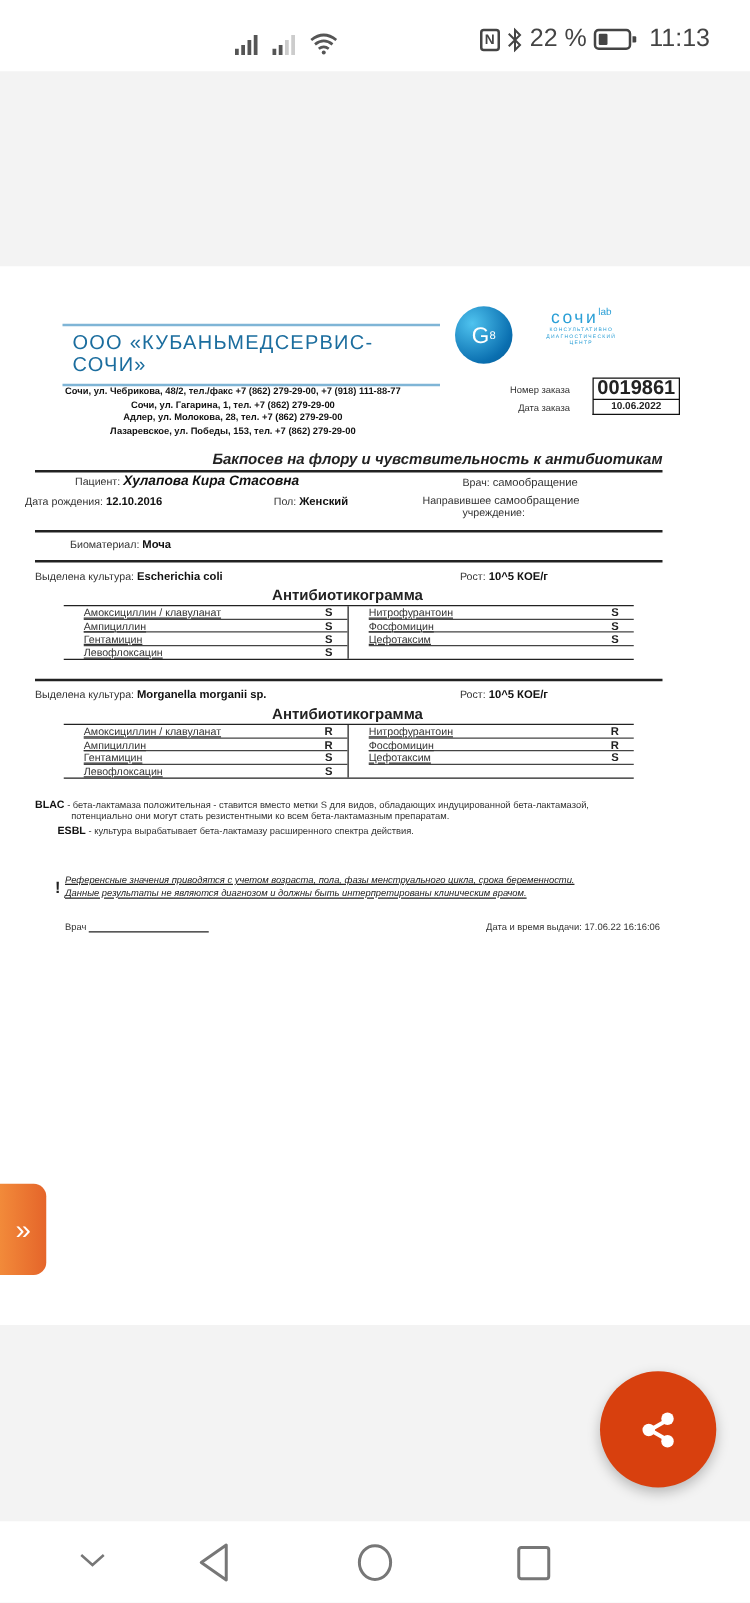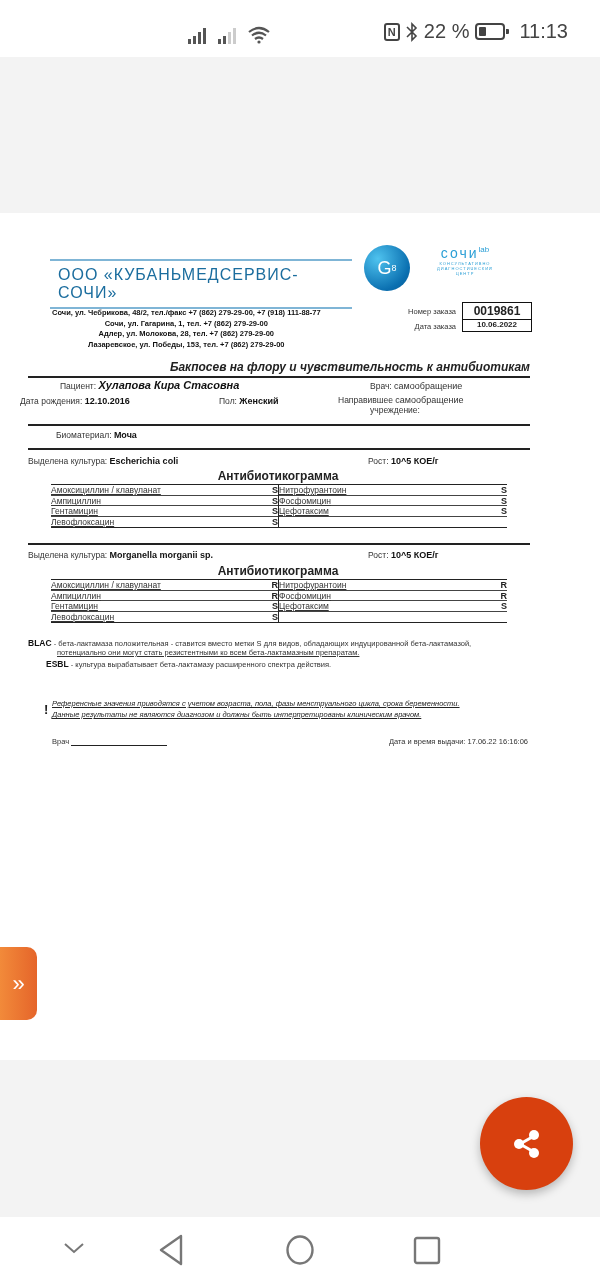--- a/index.html
+++ b/index.html
@@ -26,36 +26,36 @@
   .g8 { position: absolute; left: 364px; top: 32px; width: 46px; height: 46px; border-radius: 50%; background: radial-gradient(circle at 30% 30%, #4fc3ef, #0a6fb0 70%, #075a92); color: #fff; font-size: 18px; display: flex; align-items: center; justify-content: center; }
   .g8 sup { font-size: 9px; }
   .sochi { position: absolute; left: 420px; top: 32px; width: 90px; text-align: center; }
   .sochi .t { font-size: 14px; color: #2a9fd6; letter-spacing: 2px; }
   .sochi .t sup { font-size: 8px; letter-spacing: 0; }
   .sochi .s { font-size: 4px; color: #2a9fd6; letter-spacing: 1px; line-height: 5px; text-transform: uppercase; }
 
   .addresses { position: absolute; left: 52px; top: 95px; font-size: 7.5px; font-weight: bold; line-height: 10.5px; color: #111; text-align: center; }
   .order { position: absolute; left: 400px; top: 89px; font-size: 7.5px; }
   .order .row { display: flex; align-items: center; justify-content: flex-end; }
-  .order .lbl { color: #333; margin-right: 6px; width: 56px; text-align: right; }
+  .order .lbl { color: #333; margin-right: 18px; width: 56px; text-align: right; }
   .order .val { border: 1px solid #111; width: 70px; text-align: center; font-weight: bold; }
-  .order .val.big { font-size: 12px; height: 18px; line-height: 16px; border-width: 1.5px; }
+  .order .val.big { font-size: 16px; height: 18px; line-height: 16px; border-width: 1.5px; }
   .order .val.small { font-size: 8px; height: 12px; line-height: 10px; border-top: none; }
 
   .title { position: absolute; left: 60px; top: 147px; width: 470px; text-align: right; font-size: 12px; font-weight: bold; font-style: italic; }
   .rule { position: absolute; height: 1.5px; background: #222; }
   .field { position: absolute; font-size: 8.5px; color: #333; white-space: nowrap; }
   .field b { color: #111; font-size: 9px; }
   .patient-val { font-size: 11px; font-weight: bold; font-style: italic; color: #111; }
 
   .abg-title { position: absolute; left: 50px; width: 456px; text-align: center; font-size: 12px; font-weight: bold; }
   .abg { position: absolute; left: 51px; width: 456px; border-top: 1.5px solid #222; border-bottom: 1.5px solid #222; display: flex; }
   .abg .col { width: 50%; }
   .abg .col.left { border-right: 1.5px solid #222; }
-  .abg .r { display: flex; justify-content: space-between; height: 10.5px; line-height: 10px; font-size: 8.5px; border-bottom: 1px solid #444; padding-right: 0; }
+  .abg .r { display: flex; justify-content: space-between; height: 10.5px; line-height: 10px; font-size: 8.5px; border-bottom: 1px solid #444; padding-right: 12px; margin-left: 16px; }
   .abg .r:last-child { border-bottom: none; }
   .abg .r .n { text-decoration: underline; color: #333; }
   .abg .r .v { font-weight: bold; font-size: 9px; }
 
   .legend { position: absolute; left: 28px; top: 423px; font-size: 7.5px; color: #333; width: 520px; }
   .legend .abbr { font-weight: bold; font-size: 8.5px; color: #111; }
   .notice { position: absolute; left: 45px; top: 485px; font-size: 7.5px; font-style: italic; text-decoration: underline; color: #222; line-height: 11px; }
   .bang { position: absolute; left: 44px; top: 489px; font-size: 13px; font-weight: bold; }
   .signature { position: absolute; left: 52px; top: 524px; font-size: 7.5px; color: #333; }
   .signature .line { display: inline-block; width: 96px; border-bottom: 1px solid #222; margin-left: 2px; height: 8px; vertical-align: bottom; }
@@ -248,21 +248,21 @@
         <div class="r">
             <span class="n">Цефотаксим</span>
             <span class="v">S</span>
           </div>
         <div class="r" style="border-bottom:none"></div>
       </div>
     </div>
 
     <div class="legend">
       <div style="margin-top:2px;"><span class="abbr">BLAC</span> <span>- бета-лактамаза положительная - ставится вместо метки S для видов, обладающих индуцированной бета-лактамазой,</span></div>
-      <div style="padding-left:29px;text-decoration:underline;">потенциально они могут стать резистентными ко всем бета-лактамазным препаратам.</div>
+      <div style="padding-left:29px;">потенциально они могут стать резистентными ко всем бета-лактамазным препаратам.</div>
       <div style="margin-top:2px;padding-left:18px;"><span class="abbr">ESBL</span> <span>- культура вырабатывает бета-лактамазу расширенного спектра действия.</span></div>
     </div>
 
     <div class="bang">!</div>
     <div class="notice" style="left:52px;">
       <div>Референсные значения приводятся с учетом возраста, пола, фазы менструального цикла, срока беременности.</div>
       <div>Данные результаты не являются диагнозом и должны быть интерпретированы клиническим врачом.</div>
     </div>
 
     <div class="signature">

